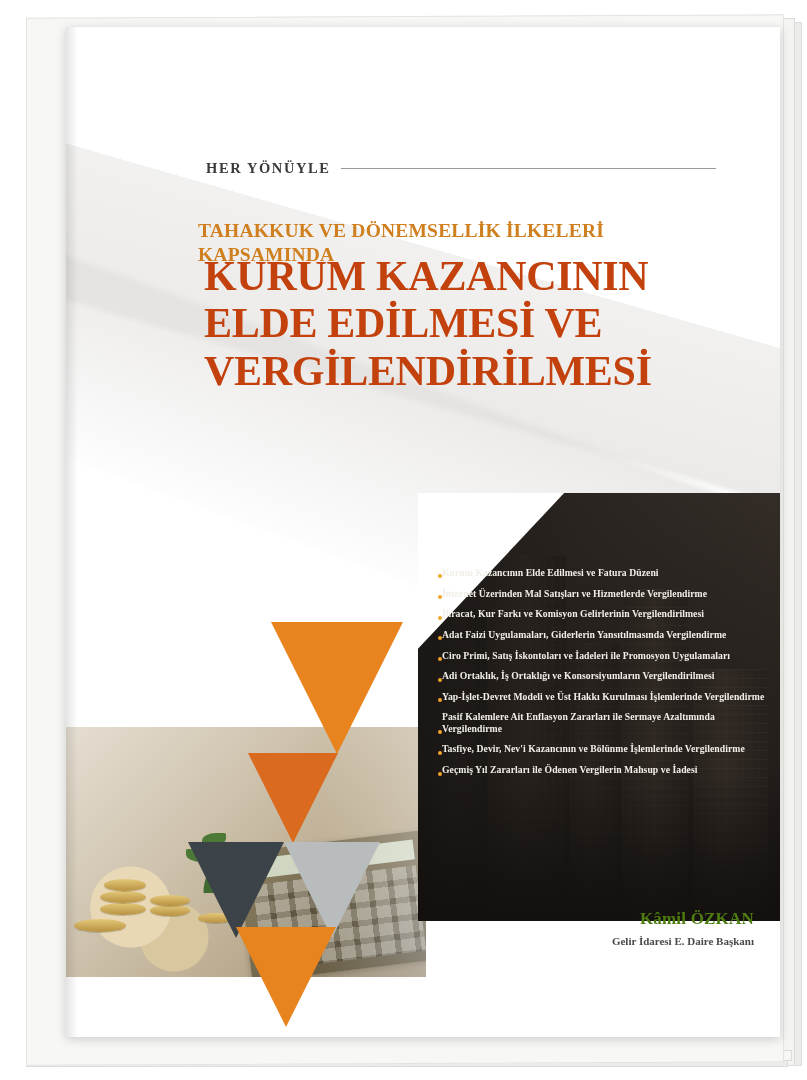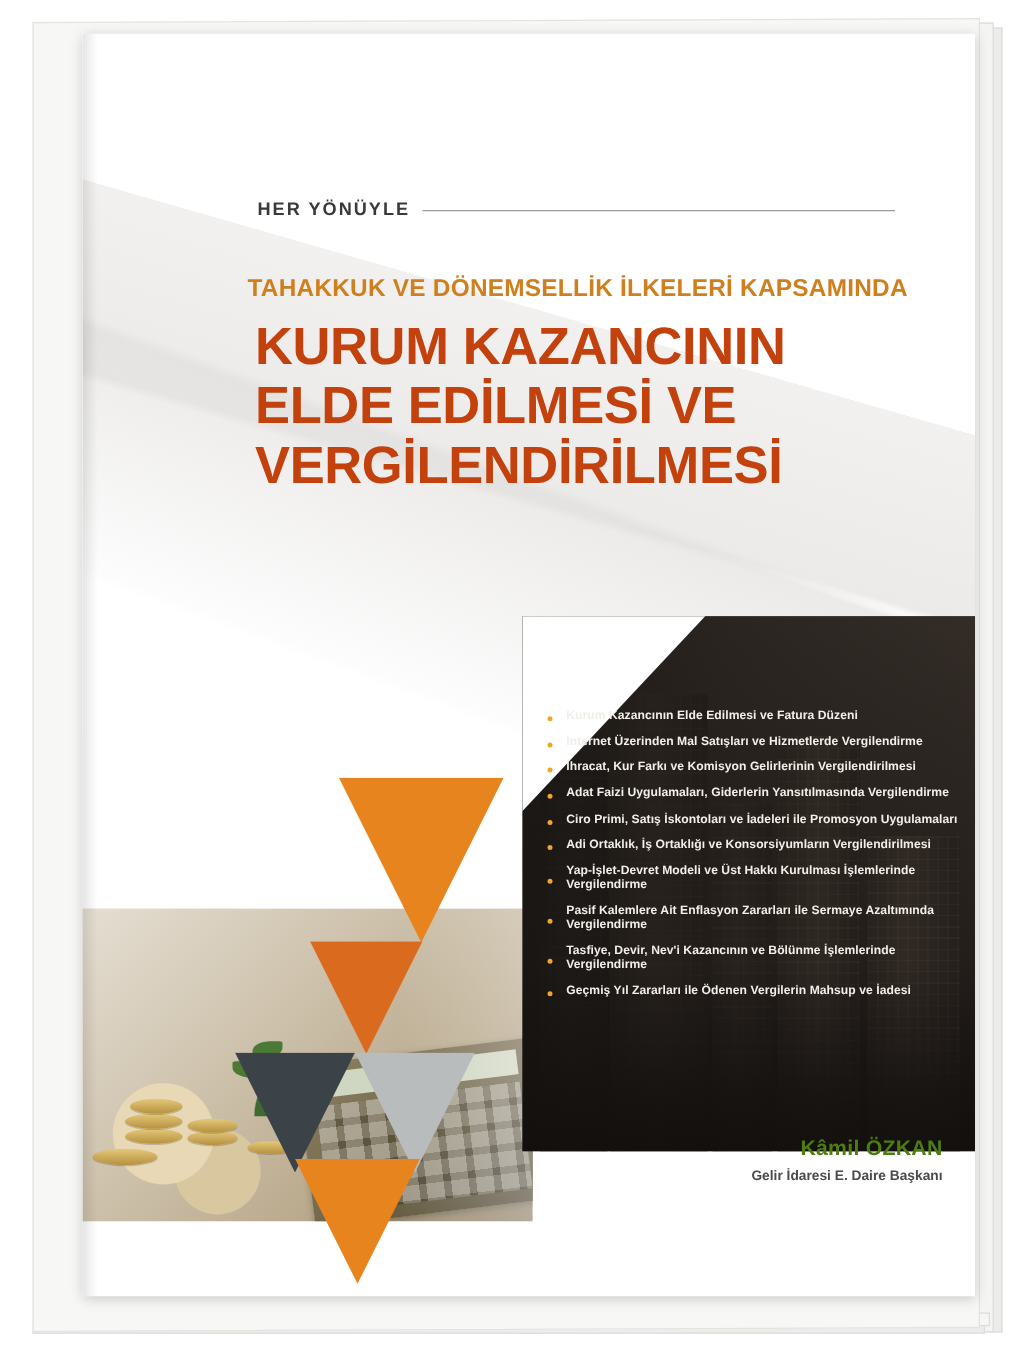--- a/index.html
+++ b/index.html
@@ -12,20 +12,21 @@
     height: 1080px;
     overflow: hidden;
     font-family: "Liberation Sans", sans-serif;
   }
 
   #book-stage {
     position: relative;
     width: 807px;
     height: 771px;
     background: #ffffff;
+    font-family: Liberation Serif, serif;
   }
 
   
   .page-stack {
     position: absolute;
     background: #f2f2f0;
     border: 1px solid #dcdcda;
   }
   .stack-right-1 { left: 792px; top: 22px;  width: 8px;  height: 1042px; background:#ececea; }
   .stack-right-2 { left: 783px; top: 18px;  width: 10px; height: 1046px; background:#f4f4f2; }
@@ -168,22 +169,22 @@
 
   
   .bullets {
     position: absolute;
     left: 372px;
     top: 540px;
     width: 330px;
   }
   .bullet {
     display: flex;
-    align-items: center;
-    gap: 11px;
+    align-items: flex-end;
+    gap: 0;
     margin-bottom: 9.2px;
   }
   .bullet .dot {
     width: 4px; height: 4px;
     border-radius: 50%;
     background: #f0a52b;
     margin-top: 5px;
     flex: 0 0 auto;
   }
   .bullet .txt {

